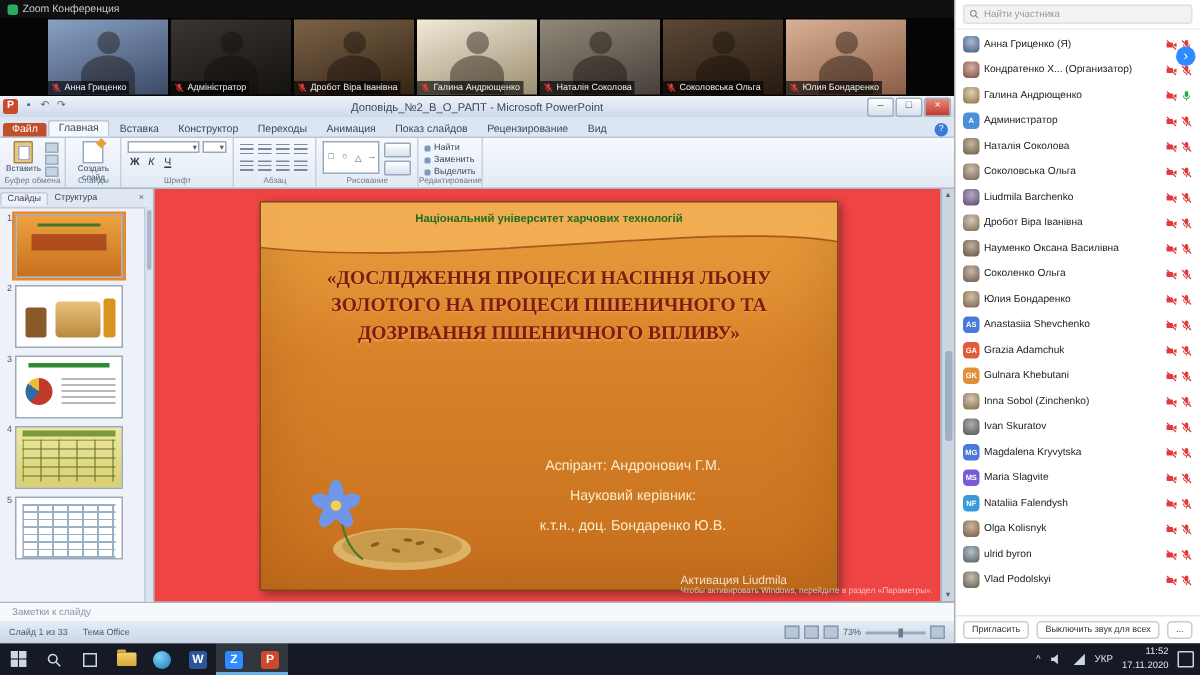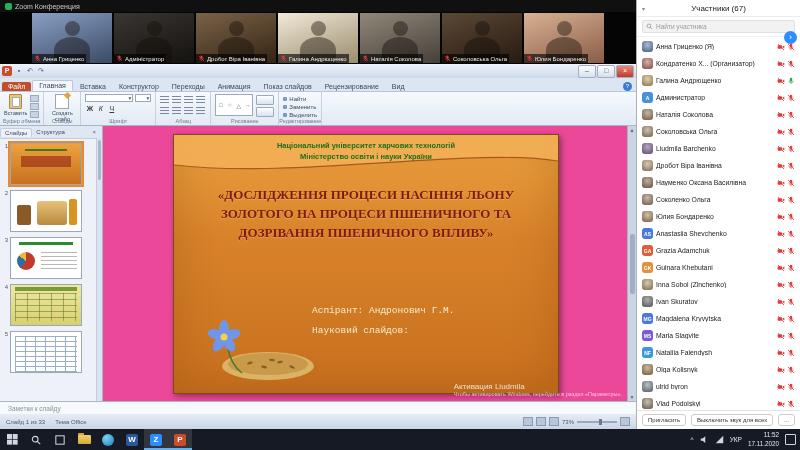--- a/index.html
+++ b/index.html
@@ -104,32 +104,32 @@
   .t4::after{content:"";position:absolute;left:4px;right:4px;top:2px;height:4px;background:#7a9a3a;}
   .t4::before{content:"";position:absolute;left:4px;right:4px;top:8px;bottom:4px;
               background:repeating-linear-gradient(to bottom,rgba(90,110,40,.5) 0 1px,transparent 1px 6px),
                          repeating-linear-gradient(to right,rgba(90,110,40,.5) 0 1px,transparent 1px 12px);}
   .t5::before{content:"";position:absolute;left:4px;right:4px;top:4px;bottom:0;
               background:repeating-linear-gradient(to bottom,#9ab0c8 0 1px,transparent 1px 5px),
                          repeating-linear-gradient(to right,#9ab0c8 0 1px,transparent 1px 10px);}
   .pane-scroll{position:absolute;right:0;top:12px;bottom:0;width:5px;background:#dbe3ee;border-left:1px solid #c2cedd;}
   .pane-scroll .sthumb{margin:2px auto;width:3px;height:40px;background:#aab8cc;border-radius:2px;}
 
-  .editor{flex:1;position:relative;background:#ec4899;min-width:0;overflow:hidden;}
+  .editor{flex:1;position:relative;background:#ef4444;min-width:0;overflow:hidden;}
   .eslide{position:absolute;left:70px;top:8px;width:384px;height:258px;
           background:linear-gradient(180deg,#eda23f,#d8822a 40%,#c8701e);
           border:1px solid #7a4a12;box-shadow:2px 2px 6px rgba(0,0,0,.4),inset 0 0 46px rgba(120,60,8,.28);}
   .band{position:absolute;top:0;left:0;}
   .inst{position:relative;text-align:center;font-size:7.5px;font-weight:bold;color:#1e6e1e;z-index:2;line-height:1.4;}
   .inst.first{margin-top:6px;}
   .slide-title{position:relative;z-index:2;margin-top:24px;text-align:center;font-family:"Liberation Serif",serif;
                font-weight:bold;font-size:13px;line-height:1.45;color:#7e1a10;padding:0 26px;
                text-shadow:0 1px 1px rgba(255,220,160,.35);}
-  .authors{position:absolute;right:26px;top:166px;width:220px;text-align:left;color:#f8ecca;
-           font-size:9.5px;line-height:2.1;z-index:2;font-family:Liberation Mono, monospace;}
+  .authors{position:absolute;right:26px;top:166px;width:220px;text-align:center;color:#f8ecca;
+           font-size:9.5px;line-height:2.1;z-index:2;}
   .flax{position:absolute;left:26px;bottom:10px;z-index:2;}
   .vscroll{position:absolute;right:0;top:0;bottom:0;width:9px;background:#cbd5e2;border-left:1px solid #a8b6c8;
            display:flex;flex-direction:column;align-items:center;justify-content:space-between;
            font-size:5px;color:#567;padding:1px 0;box-sizing:border-box;}
   .vthumb{flex:none;width:5px;height:60px;background:#9fb0c4;border-radius:2px;}
   .watermark{position:absolute;right:14px;bottom:4px;color:rgba(255,255,255,.78);z-index:1;text-align:left;}
   .wm1{font-size:8px;} .wm2{font-size:5.5px;opacity:.85;}
 
   .notes-bar{height:12px;background:#f6f9fc;border-top:1px solid #a8b6c8;display:flex;align-items:center;
              padding-left:8px;font-size:6.5px;color:#8a94a2;flex:none;}
@@ -275,20 +275,21 @@
   <div class="next-btn">›</div>
 
   <div class="ppt">
     <div class="ppt-titlebar">
       <span class="ppt-appicon">P</span>
       <span class="qat">
         <span class="qat-btn">▪</span>
         <span class="qat-btn">↶</span>
         <span class="qat-btn">↷</span>
       </span>
+      <span class="ppt-title">Доповідь_№2_В_О_РАПТ - Microsoft PowerPoint</span>
       <span class="win-btns">
         <span class="win-btn">–</span>
         <span class="win-btn">□</span>
         <span class="win-btn close">×</span>
       </span>
     </div>
 
     <div class="ribbon-tabs">
       <span class="rtab file">Файл</span>
       <span class="rtab active">Главная</span>
@@ -419,29 +420,29 @@
           </div>
       </div>
 
       <div class="editor">
         <div class="eslide">
           <svg class="band" width="384" height="44" viewBox="0 0 384 44">
             <path d="M0,0 H384 V26 C300,12 120,44 0,30 Z" fill="#f4b258" opacity="0.85"></path>
             <path d="M0,30 C120,44 300,12 384,26" stroke="#8e3a0e" stroke-width="1.1" fill="none" opacity="0.7"></path>
           </svg>
           <div class="inst first">Національний університет харчових технологій</div>
-          <div class="inst">Міністерство освіти і науки України</div>
           <div class="slide-title">
             <div>«ДОСЛІДЖЕННЯ ПРОЦЕСИ НАСІННЯ ЛЬОНУ</div>
             <div>ЗОЛОТОГО НА ПРОЦЕСИ ПШЕНИЧНОГО ТА</div>
             <div>ДОЗРІВАННЯ ПШЕНИЧНОГО ВПЛИВУ»</div>
           </div>
           <div class="authors">
             <div>Аспірант:  Андронович Г.М.</div>
-            <div>Науковий слайдов:</div>
+            <div>Науковий керівник:</div>
+            <div>к.т.н., доц. Бондаренко Ю.В.</div>
           </div>
           <svg class="flax" width="120" height="64" viewBox="0 0 120 64">
             <ellipse cx="68" cy="47" rx="46" ry="14" fill="#dcb266"></ellipse>
             <ellipse cx="68" cy="45" rx="40" ry="11" fill="#c89a4a"></ellipse>
             <g fill="#8a5e22">
               <ellipse cx="50" cy="44" rx="3" ry="1.2" transform="rotate(-20 50 44)"></ellipse>
               <ellipse cx="64" cy="48" rx="3" ry="1.2" transform="rotate(15 64 48)"></ellipse>
               <ellipse cx="80" cy="43" rx="3" ry="1.2" transform="rotate(-10 80 43)"></ellipse>
               <ellipse cx="92" cy="48" rx="3" ry="1.2" transform="rotate(25 92 48)"></ellipse>
               <ellipse cx="72" cy="41" rx="3" ry="1.2" transform="rotate(5 72 41)"></ellipse>
@@ -483,24 +484,20 @@
         <span>73%</span>
         <span class="zoom-slider">
             <span class="zoom-knob"></span>
           </span>
         <span class="view-ico"></span>
       </span>
     </div>
   </div>
 
   <div class="panel">
-    <div class="panel-header">
-      <span class="panel-chevron">▾</span>
-      <span>Участники (67)</span>
-    </div>
     <div class="search-row">
       <div class="search-input">
         <svg viewBox="0 0 12 12" width="7" height="7">
           <circle cx="5" cy="5" r="3.2" fill="none" stroke="#8a8a8a" stroke-width="1.2"></circle>
           <line x1="7.5" y1="7.5" x2="10.5" y2="10.5" stroke="#8a8a8a" stroke-width="1.2"></line>
         </svg>
         <span>Найти участника</span>
       </div>
     </div>
     <div class="plist">

